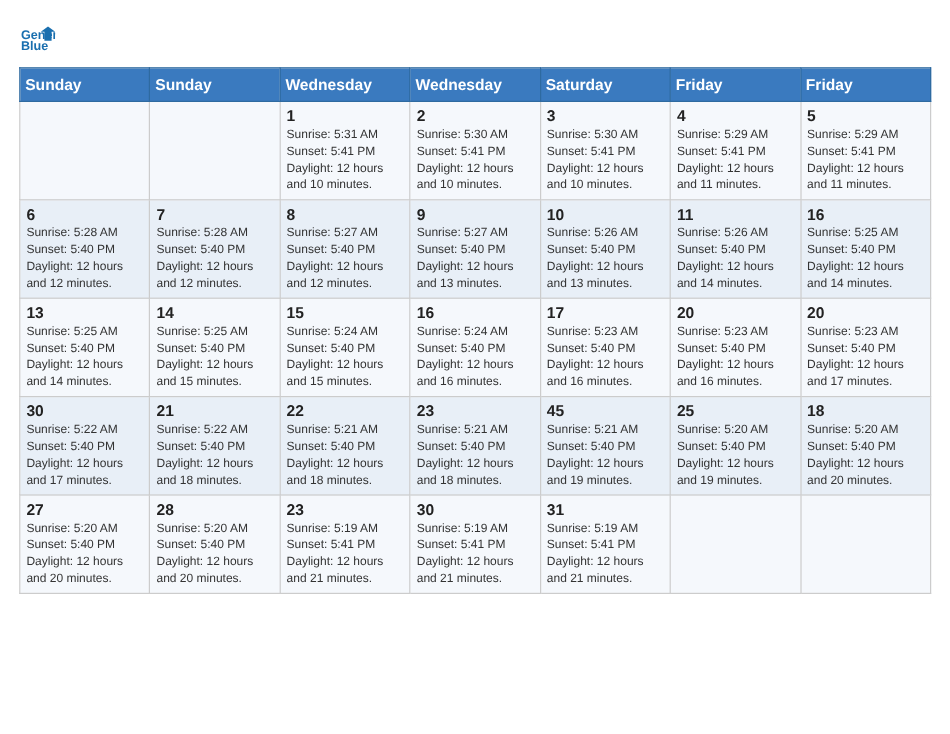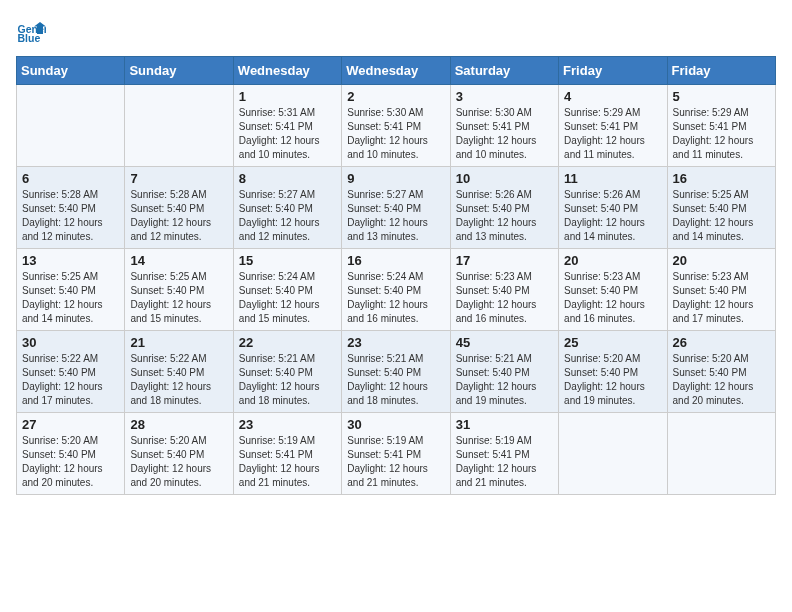--- a/index.html
+++ b/index.html
@@ -223,21 +223,21 @@
         </td>
         <td>
           <span class="day-num">45</span>
           <div class="day-detail">Sunrise: 5:21 AM<br>Sunset: 5:40 PM<br>Daylight: 12 hours and 19 minutes.</div>
         </td>
         <td>
           <span class="day-num">25</span>
           <div class="day-detail">Sunrise: 5:20 AM<br>Sunset: 5:40 PM<br>Daylight: 12 hours and 19 minutes.</div>
         </td>
         <td>
-          <span class="day-num">26</span>
+          <span class="day-num">18</span>
           <div class="day-detail">Sunrise: 5:20 AM<br>Sunset: 5:40 PM<br>Daylight: 12 hours and 20 minutes.</div>
         </td>
       </tr>
       <tr>
         <td>
           <span class="day-num">27</span>
           <div class="day-detail">Sunrise: 5:20 AM<br>Sunset: 5:40 PM<br>Daylight: 12 hours and 20 minutes.</div>
         </td>
         <td>
           <span class="day-num">28</span>

